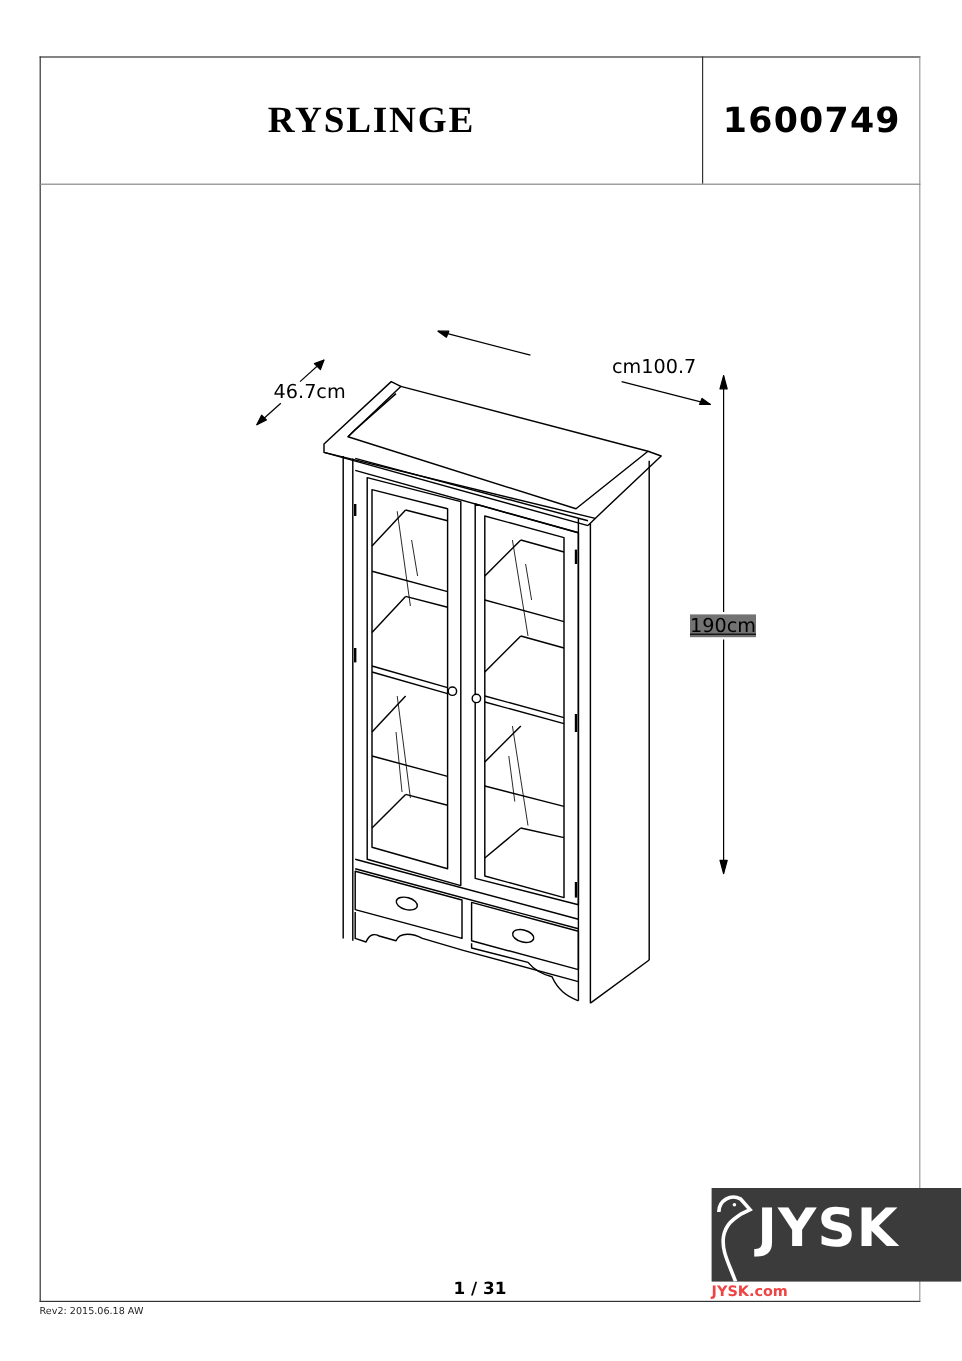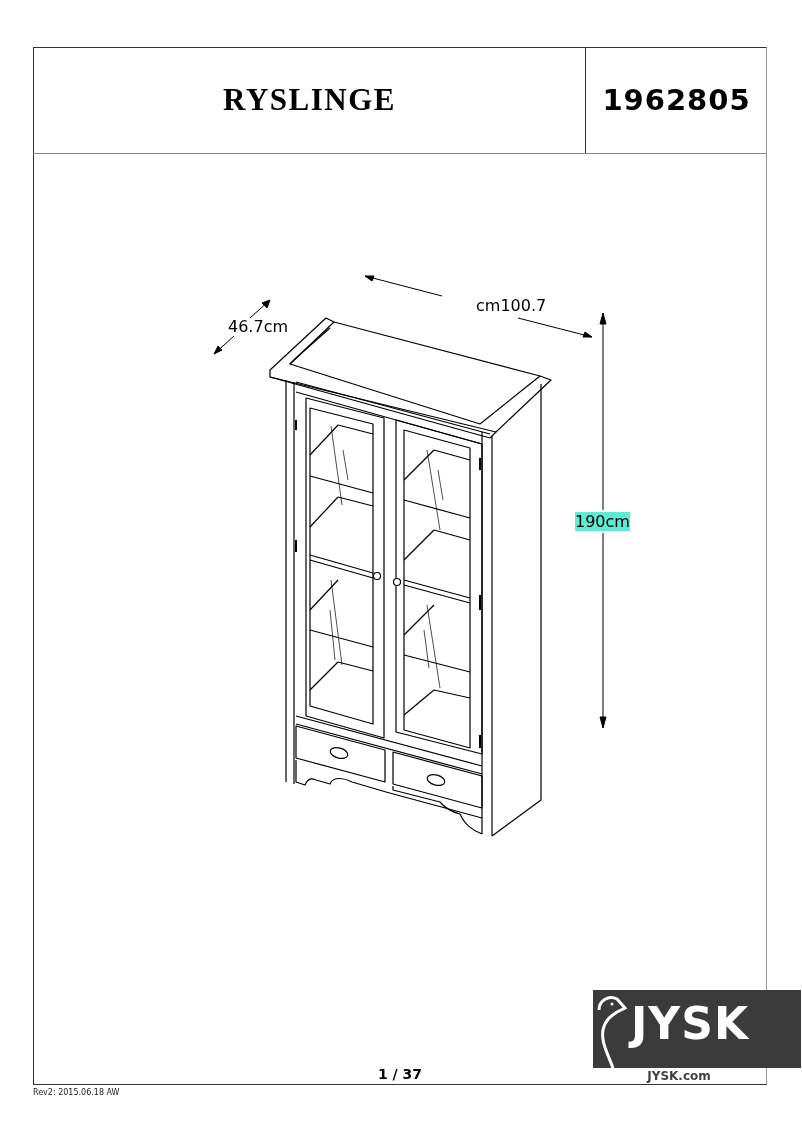--- a/index.html
+++ b/index.html
@@ -8,31 +8,31 @@
   .header-line { position: absolute; left: 33px; top: 153px; width: 734px; height: 1px; background: #888; }
   .header-divider { position: absolute; left: 585px; top: 47px; width: 1px; height: 106px; background: #333; }
   .title { position: absolute; left: 34px; top: 47px; width: 551px; height: 106px; display: flex; align-items: center; justify-content: center; font-weight: bold; font-size: 31px; letter-spacing: 1.5px; font-family: Liberation Serif, serif; }
   .article { position: absolute; left: 586px; top: 47px; width: 181px; height: 106px; display: flex; align-items: center; justify-content: center; font-weight: bold; font-size: 29px; letter-spacing: 1px; }
   .drawing { position: absolute; left: 0; top: 0; }
   .dim { position: absolute; font-size: 16px; font-family: "DejaVu Sans", sans-serif; background: transparent; white-space: nowrap; }
   .page-num { position: absolute; left: 360px; top: 1066px; width: 80px; text-align: center; font-weight: bold; font-size: 14px; }
   .rev { position: absolute; left: 33px; top: 1088px; font-size: 8px; color: #222; }
   .logo { position: absolute; left: 593px; top: 990px; width: 208px; height: 78px; background: #3b3b3b; }
   .logo-text { position: absolute; left: 38px; top: 8px; font-family: "DejaVu Sans", sans-serif; font-weight: bold; font-size: 44px; color: #fff; letter-spacing: 1px; }
-  .logo-url { position: absolute; left: 593px; top: 1069px; width: 172px; text-align: center; font-weight: bold; font-size: 12px; color: #404040; }
+  .logo-url { position: absolute; left: 593px; top: 1069px; width: 172px; text-align: left; font-weight: bold; font-size: 12px; color: #ef4444; }
 </style>
 </head>
 <body>
 
 <div class="frame"></div>
 <div class="header-line"></div>
 <div class="header-divider"></div>
 
 <div class="title">RYSLINGE</div>
-<div class="article">1962805</div>
+<div class="article">1600749</div>
 
 <svg class="drawing" width="802" height="1134" viewBox="0 0 802 1134" fill="none" stroke="#000" stroke-width="1.2" stroke-linejoin="round">
 
   <g stroke-width="1">
 
     <line x1="250" y1="318" x2="270" y2="300"></line>
     <polygon points="270,300 262,303 267,308" fill="#000"></polygon>
     <line x1="214" y1="354" x2="234" y2="336"></line>
     <polygon points="214,354 218,346 222,350" fill="#000"></polygon>
 
@@ -128,26 +128,26 @@
 
     <polygon points="393,752 482,776 482,808 393,784"></polygon>
     <ellipse cx="436" cy="780" rx="9" ry="5" transform="rotate(15 436 780)" fill="#fff"></ellipse>
 
     <path d="M296,760 L296,782 L305,785 C308,778 312,778 316,780 L330,784 C333,776 345,778 352,782 L386,792 L482,818"></path>
     <path d="M393,786 L393,790 L440,802 C445,808 452,812 460,814 C465,825 472,830 482,834"></path>
   </g>
 </svg>
 
 <div class="dim" style="left:228px; top:317px;">46.7cm</div>
-<div class="dim" style="left:476px; top:296px;">cm100.7</div>
-<div class="dim" style="left:575px; top:512px; background:#5eead4;">190cm</div>
+<div class="dim" style="left:510px; top:296px;">cm100.7</div>
+<div class="dim" style="left:575px; top:512px; background:#737373;text-decoration:underline;">190cm</div>
 
 <div class="logo">
   <svg width="40" height="78" viewBox="0 0 40 78" style="position:absolute;left:0;top:0;">
     <path d="M6,20 C6,10 16,5 24,9 L32,18 L24,22 C18,26 12,30 10,40 C8,52 14,62 20,78" fill="none" stroke="#fff" stroke-width="3"></path>
     <circle cx="19" cy="14" r="1.5" fill="#fff"></circle>
   </svg>
   <div class="logo-text">JYSK</div>
 </div>
 <div class="logo-url">JYSK.com</div>
 
-<div class="page-num">1 /  37</div>
+<div class="page-num">1 /  31</div>
 <div class="rev">Rev2: 2015.06.18 AW</div>
 
 </body></html>

